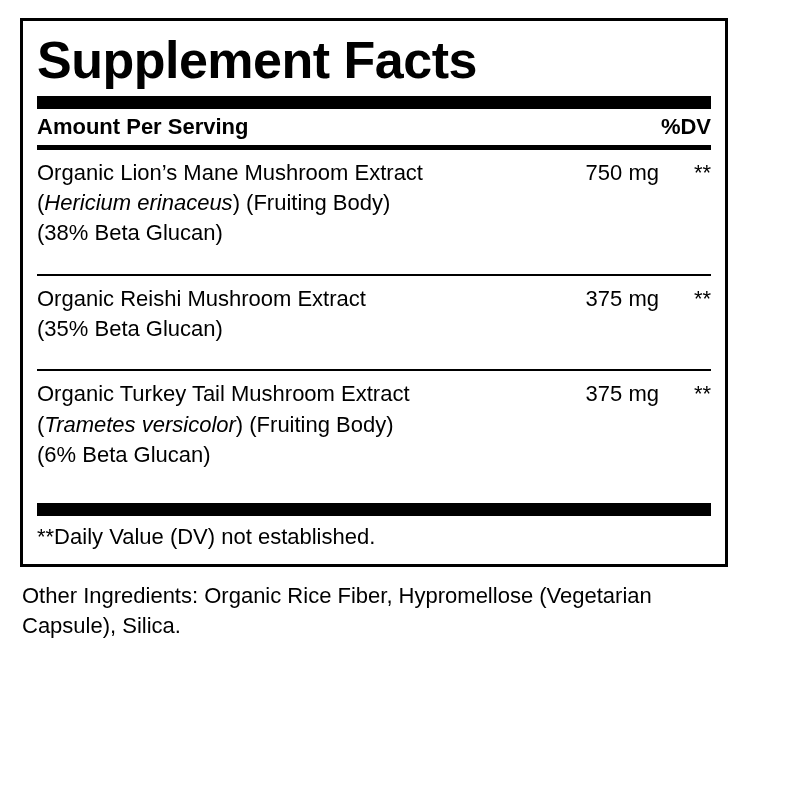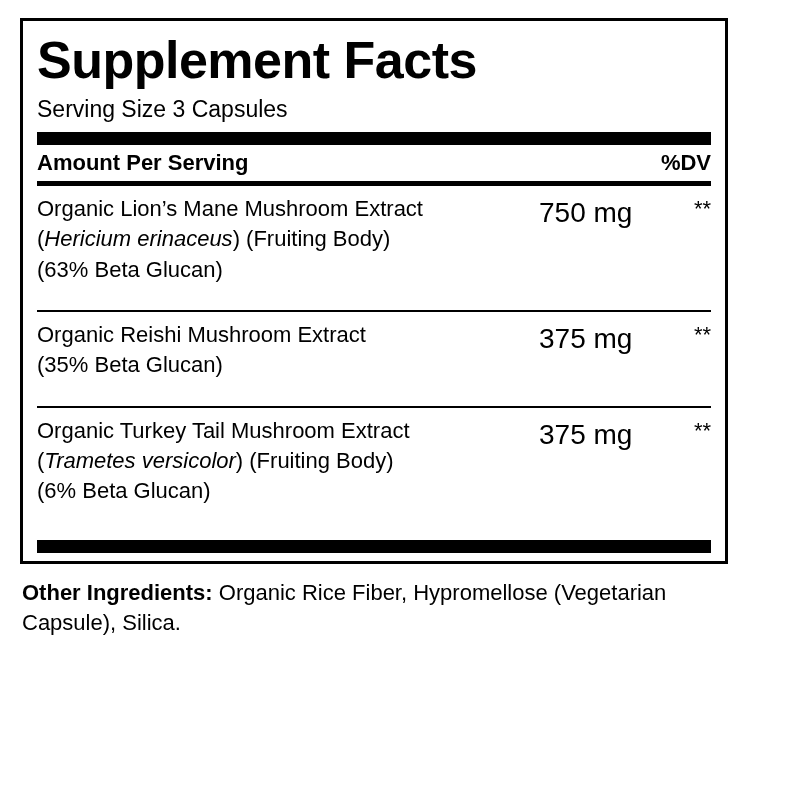--- a/index.html
+++ b/index.html
@@ -79,21 +79,22 @@
     flex: 1 1 auto;
     font-size: 22px;
     line-height: 1.38;
   }
   .ing-name em {
     font-style: italic;
   }
   .ing-amount {
     flex: 0 0 auto;
     width: 120px;
-    font-size: 28px;
+    text-align: right;
+    font-size: 22px;
     line-height: 1.38;
     padding-right: 6px;
   }
   .ing-dv {
     flex: 0 0 auto;
     width: 46px;
     text-align: right;
     font-size: 22px;
     line-height: 1.38;
   }
@@ -104,48 +105,47 @@
     line-height: 1.3;
   }
 
   .other {
     font-size: 22px;
     line-height: 1.38;
     margin-top: 14px;
     padding: 0 2px;
   }
   .other b {
-    font-weight: bold;
+    font-weight: normal;
   }
 </style>
 </head>
 <body>
 
 <div class="panel">
 
   <div class="facts-box">
 
     <div class="facts-title">Supplement Facts</div>
 
-    <div class="serving-line">Serving Size 3 Capsules</div>
 
     <div class="rule-thick"></div>
 
     <div class="amount-row">
       <span>Amount Per Serving</span>
       <span>%DV</span>
     </div>
 
     <div class="rule-med"></div>
 
     <div class="ing-row">
       <div class="ing-name">
         <div>Organic Lion’s Mane Mushroom Extract</div>
         <div><span>(</span><em>Hericium erinaceus</em><span>) (Fruiting Body)</span></div>
-        <div>(63% Beta Glucan)</div>
+        <div>(38% Beta Glucan)</div>
       </div>
       <div class="ing-amount">750 mg</div>
       <div class="ing-dv">**</div>
     </div>
 
     <div class="rule-thin"></div>
 
     <div class="ing-row">
       <div class="ing-name">
         <div>Organic Reishi Mushroom Extract</div>
@@ -162,18 +162,19 @@
         <div>Organic Turkey Tail Mushroom Extract</div>
         <div><span>(</span><em>Trametes versicolor</em><span>) (Fruiting Body)</span></div>
         <div>(6% Beta Glucan)</div>
       </div>
       <div class="ing-amount">375 mg</div>
       <div class="ing-dv">**</div>
     </div>
 
     <div class="rule-thick"></div>
 
+    <div class="footnote">**Daily Value (DV) not established.</div>
 
   </div>
 
   <div class="other"><b>Other Ingredients:</b><span> Organic Rice Fiber, Hypromellose (Vegetarian Capsule), Silica.</span></div>
 
 </div>
 
 </body></html>

